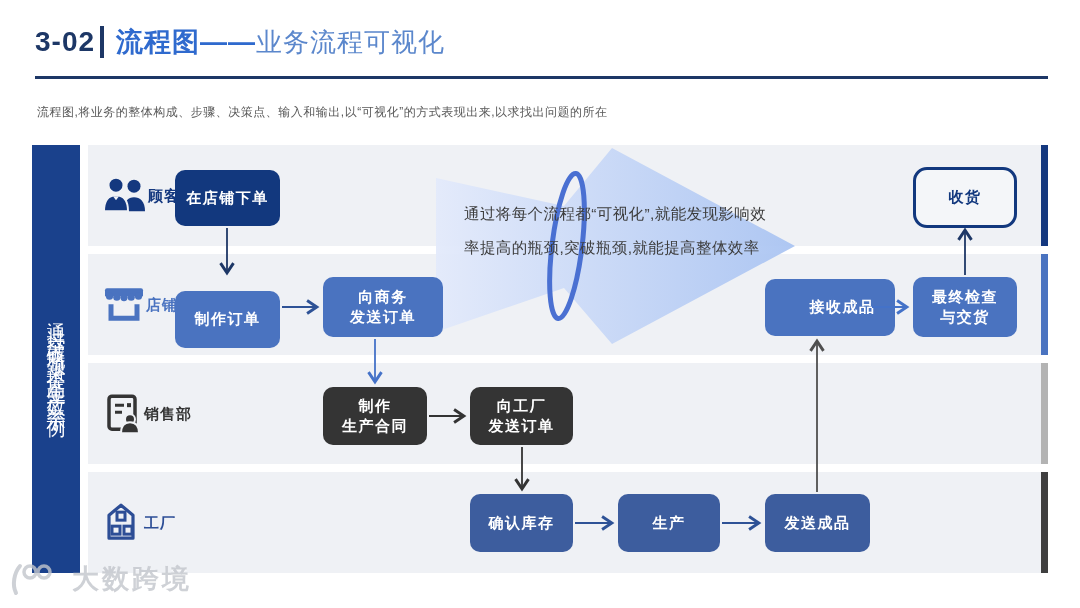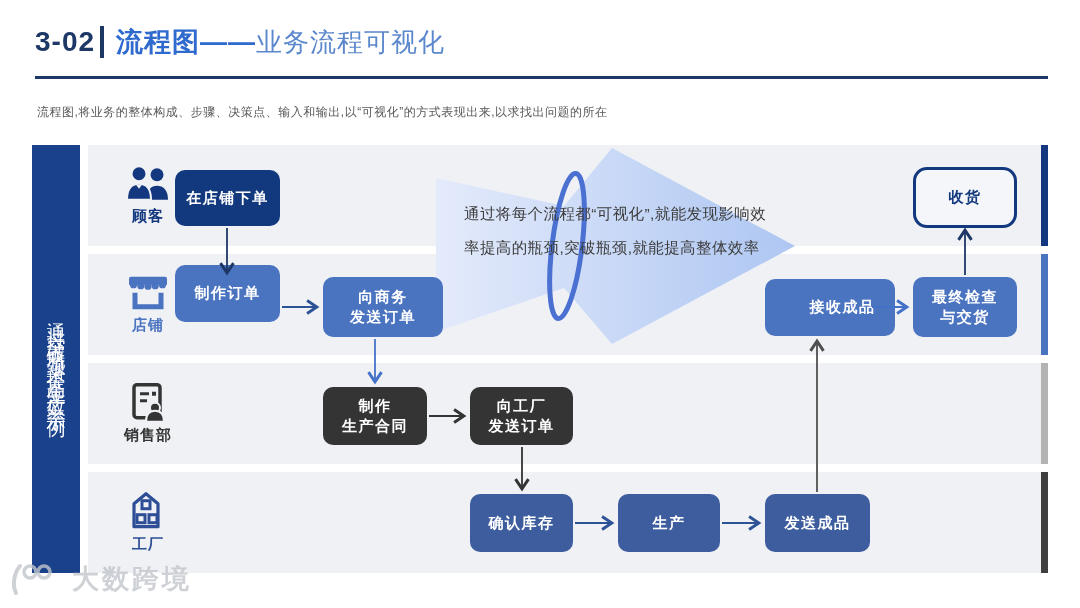--- a/index.html
+++ b/index.html
@@ -17,21 +17,21 @@
 
   
   .sidebar{position:absolute;left:32px;top:145px;width:48px;height:428px;background:#1a418c;
            display:flex;align-items:center;justify-content:center;}
   .sidebar span{writing-mode:vertical-rl;text-orientation:upright;color:#fff;font-size:19px;
                 font-weight:500;letter-spacing:7px;}
 
   
   .lane{position:absolute;left:88px;width:960px;height:101px;background:#eff1f5;}
   .lane-head{position:absolute;left:14px;top:50%;width:92px;transform:translateY(-52%);
-             display:flex;flex-direction:column;align-items:center;}
+             display:flex;flex-direction:row;align-items:center;}
   .lane-label{margin-top:3px;font-size:15px;font-weight:600;letter-spacing:1px;}
   .accent{position:absolute;right:0;top:0;width:7px;height:100%;}
 
   
   .box{position:absolute;display:flex;align-items:center;justify-content:center;z-index:4;
        color:#fff;font-size:15px;font-weight:600;letter-spacing:1.5px;text-align:center;
        line-height:1.35;white-space:pre-line;border-radius:10px;}
   .bx-navy{background:#12387e;}
   .bx-blue{background:#4a73c0;}
   .bx-dark{background:#343434;}
@@ -136,21 +136,21 @@
     <ellipse cx="567" cy="246" rx="15" ry="73" fill="none" stroke="#4a70d2" stroke-width="5" transform="rotate(7 567 246)"></ellipse>
   </svg>
 
   <div class="annot">
     <div>通过将每个流程都“可视化”,就能发现影响效</div>
     <div>率提高的瓶颈,突破瓶颈,就能提高整体效率</div>
   </div>
 
   <div class="box bx-navy" style="left:175px;top:170px;width:105px;height:56px;">在店铺下单</div>
   <div class="box bx-outline" style="left:913px;top:167px;width:98px;height:55px;">收货</div>
-  <div class="box bx-blue" style="left:175px;top:265px;width:105px;height:57px;">制作订单</div>
+  <div class="box bx-blue" style="left:175px;top:291px;width:105px;height:57px;">制作订单</div>
   <div class="box bx-blue" style="left:323px;top:277px;width:120px;height:60px;">向商务
 发送订单</div>
   <div class="box bx-blue" style="left:765px;top:279px;width:105px;height:57px;padding-left:25px;">接收成品</div>
   <div class="box bx-blue" style="left:913px;top:277px;width:104px;height:60px;">最终检查
 与交货</div>
   <div class="box bx-dark" style="left:323px;top:387px;width:104px;height:58px;">制作
 生产合同</div>
   <div class="box bx-dark" style="left:470px;top:387px;width:103px;height:58px;">向工厂
 发送订单</div>
   <div class="box bx-steel" style="left:470px;top:494px;width:103px;height:58px;">确认库存</div>

